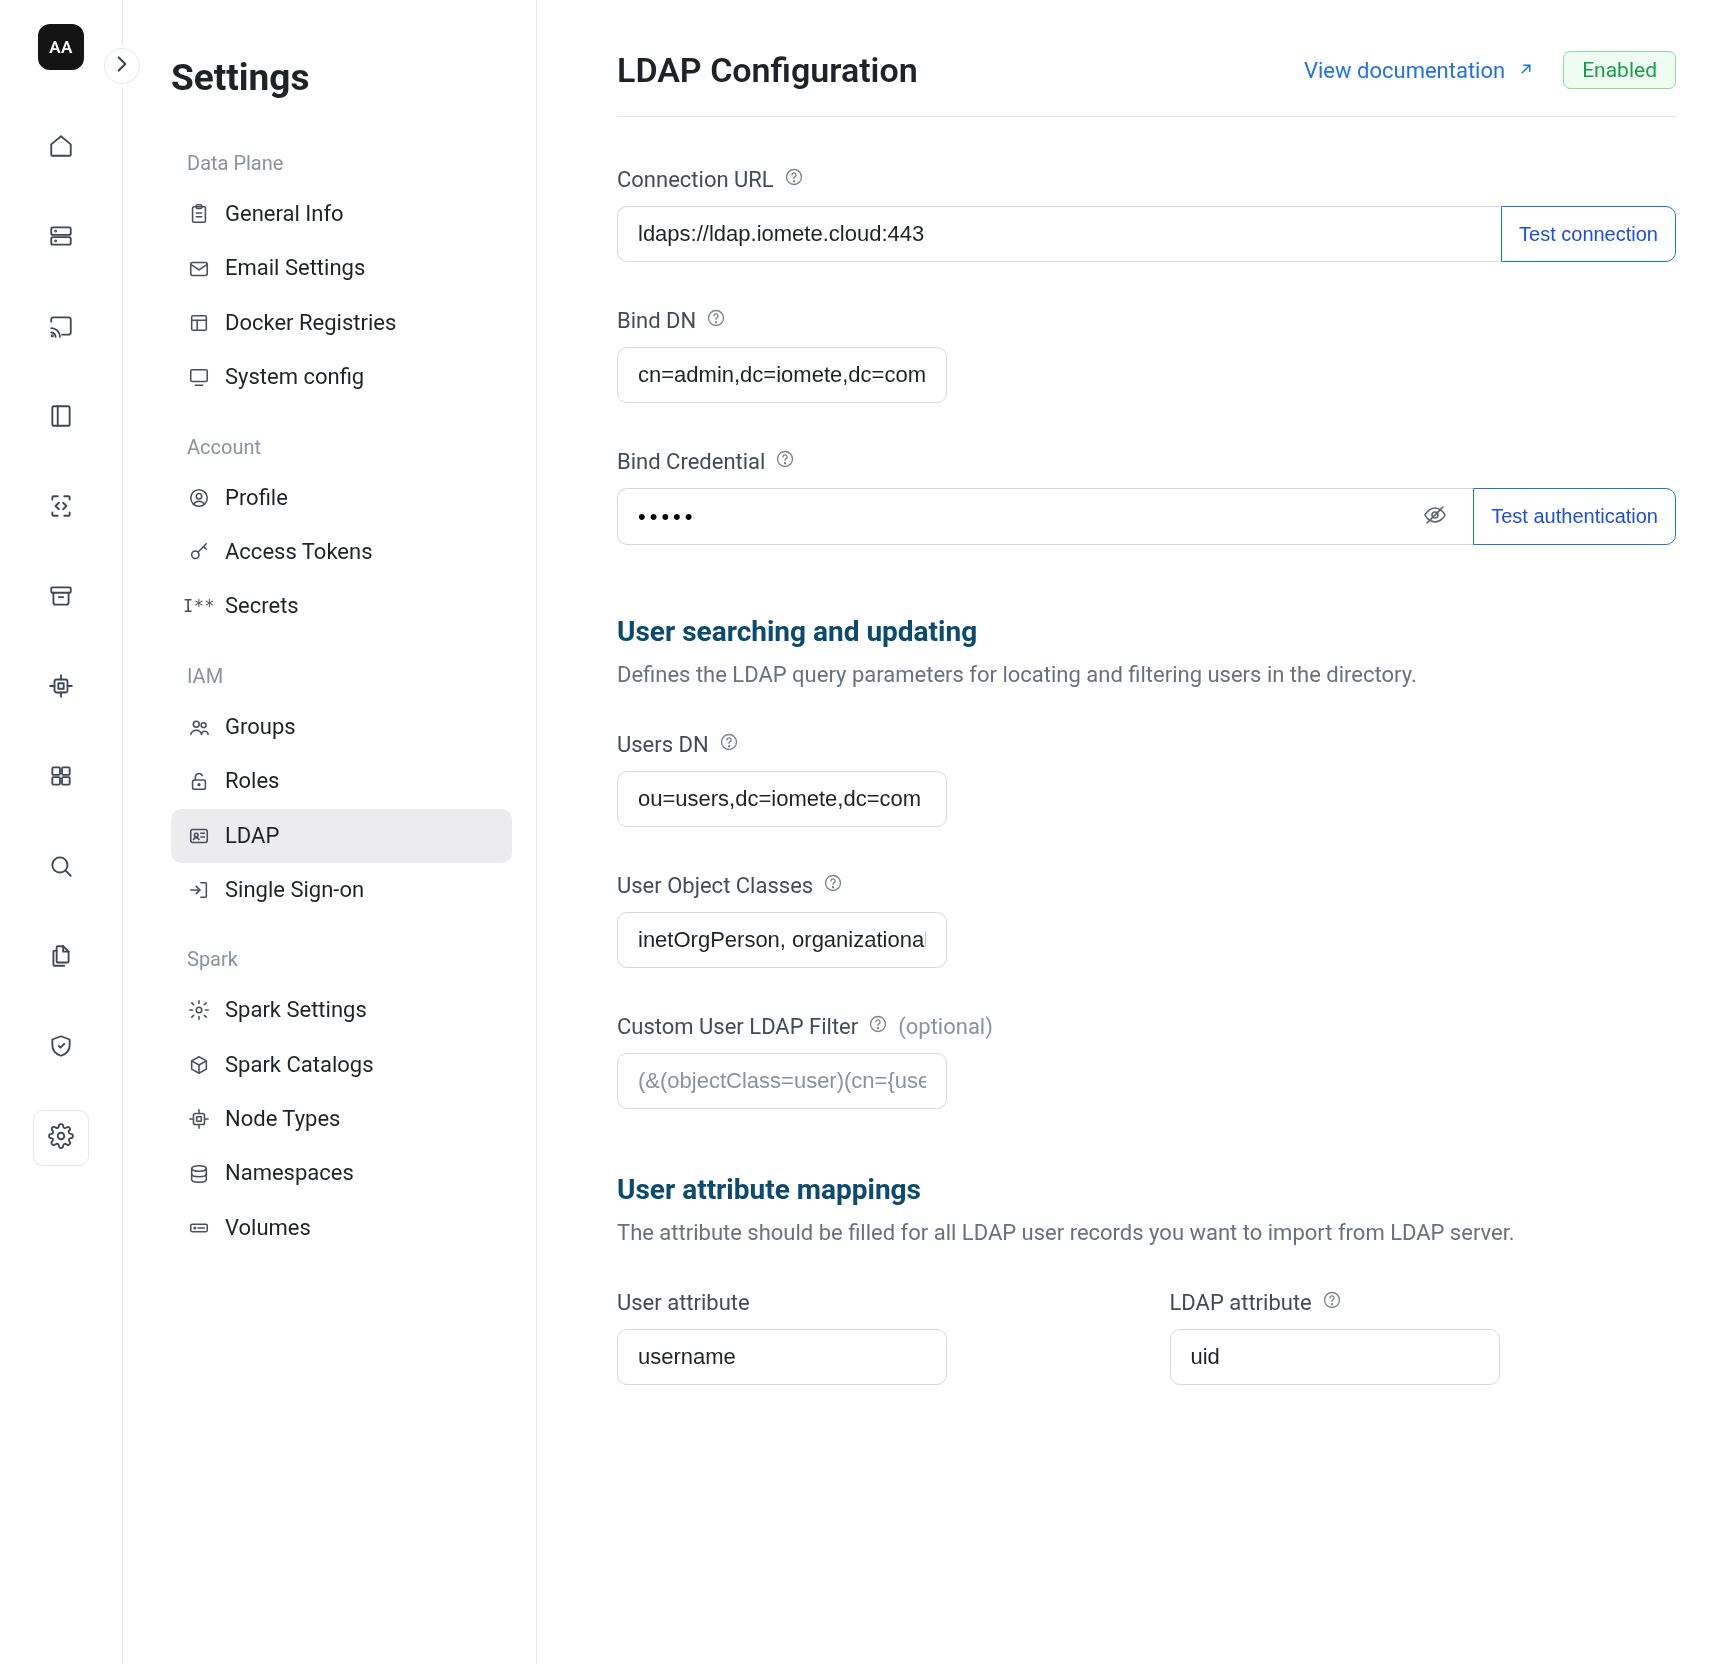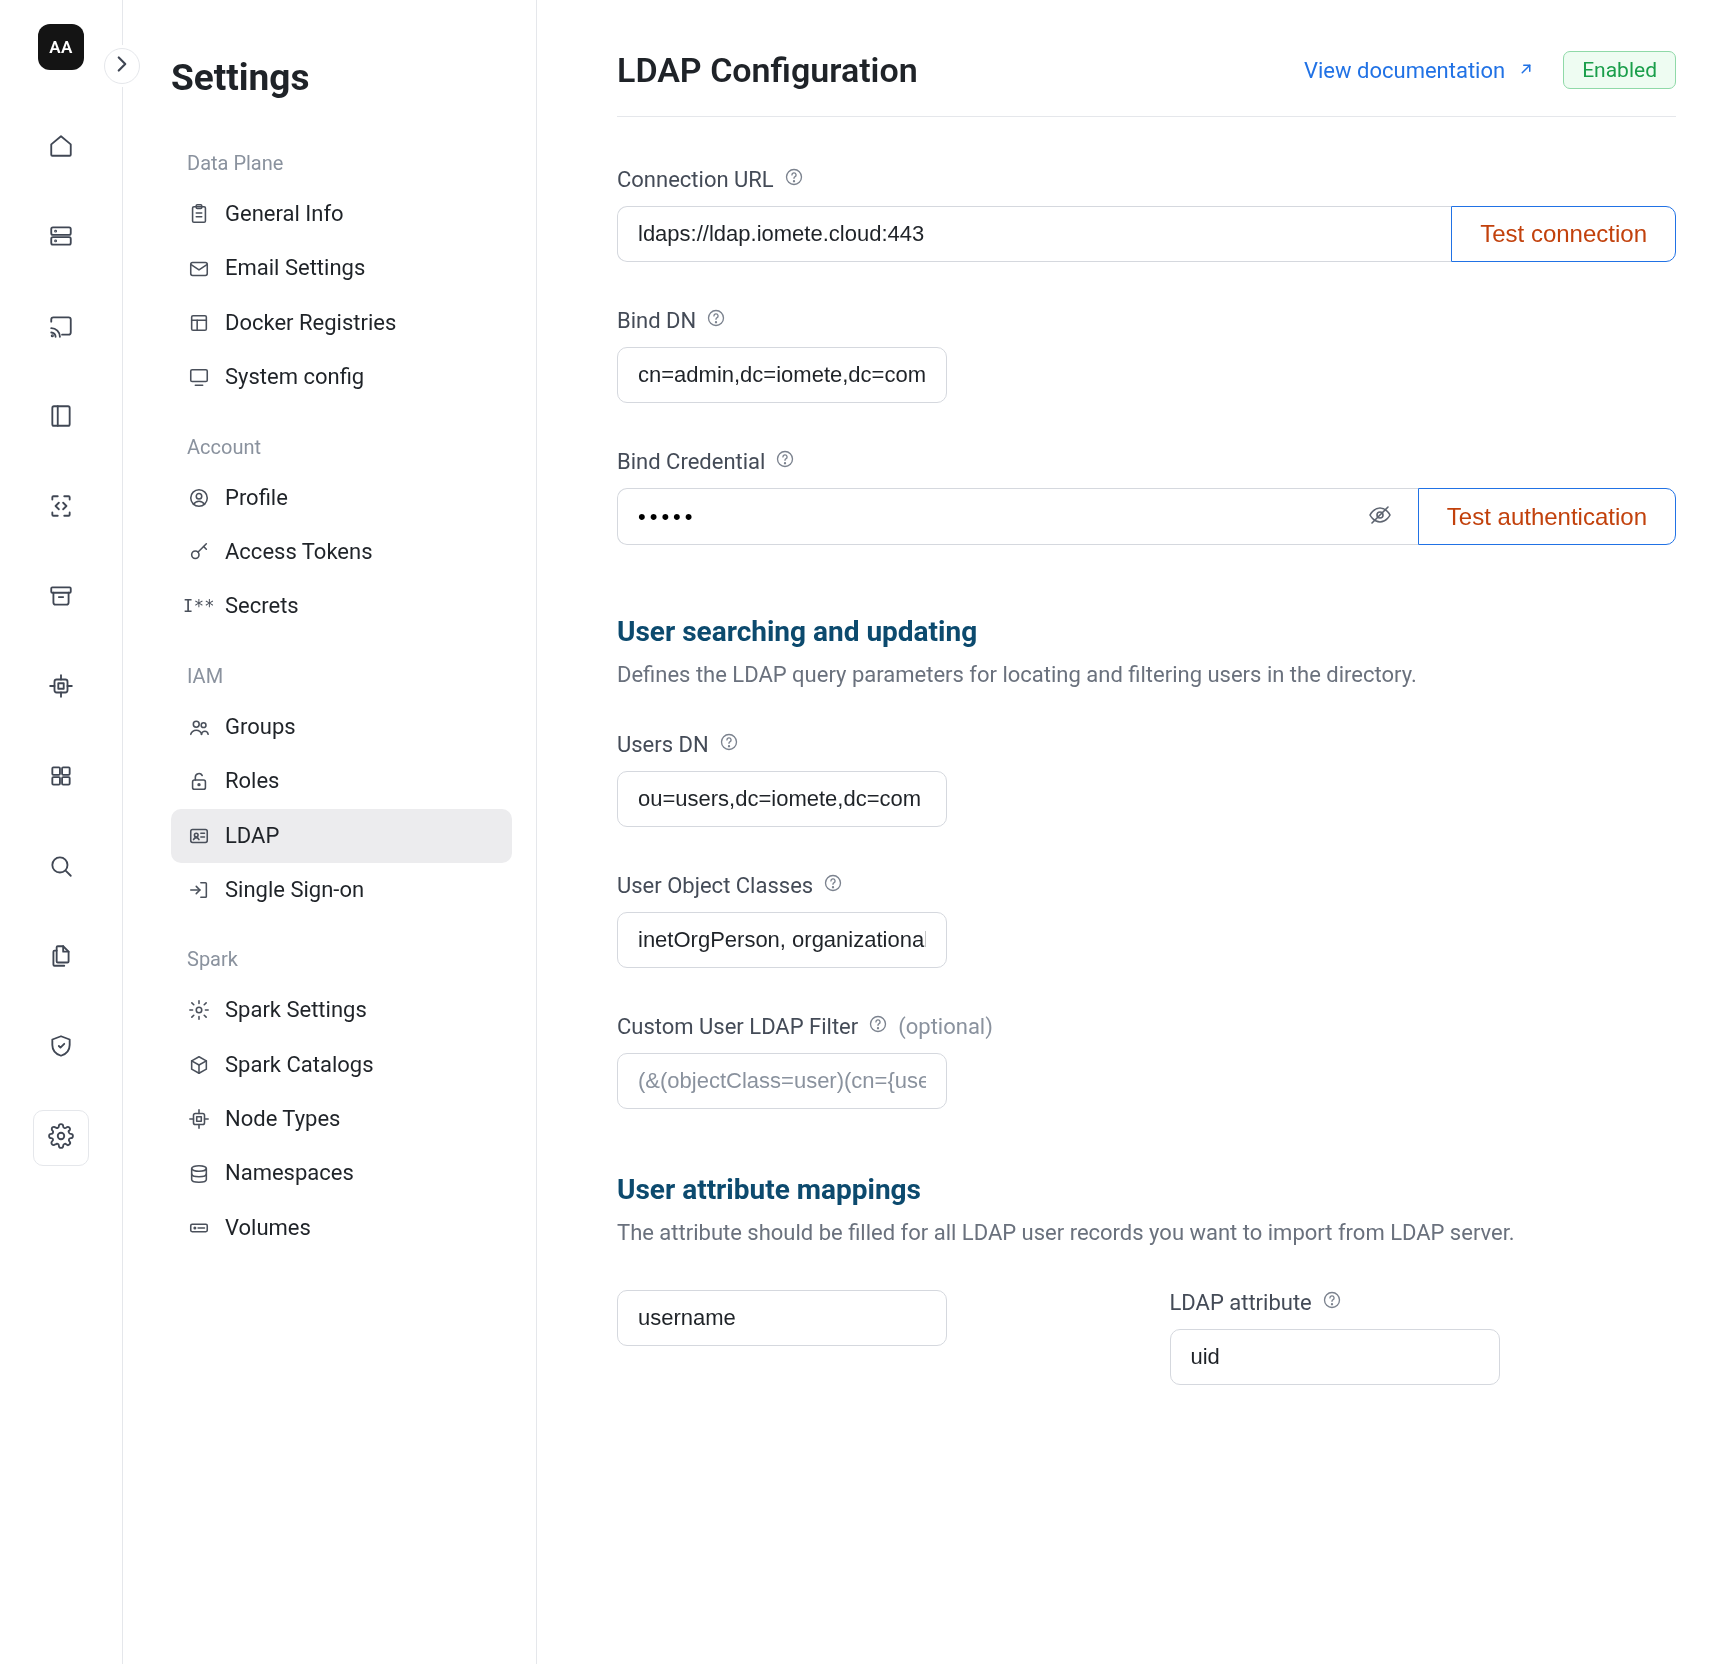--- a/index.html
+++ b/index.html
@@ -168,24 +168,24 @@
     color: #1f2328;
     background:#fff;
     font-family: Liberation Sans, sans-serif;
     outline: none;
   }
   .text-input::placeholder { color:#8a929e; }
   .input-row .text-input.attached,
   .input-row .input-shell.attached { border-top-right-radius:0; border-bottom-right-radius:0; border-right:none; }
   .trailing-btn {
     border: 1px solid #2172e5;
-    color: #c2410c;
+    color: #1d4ed8;
     background:#fff;
-    font-size: 24px;
-    padding: 0 28px;
+    font-size: 20px;
+    padding: 0 17px;
     border-top-right-radius: 10px;
     border-bottom-right-radius: 10px;
     border-top-left-radius: 0;
     border-bottom-left-radius: 0;
     cursor: pointer;
   }
   .input-shell {
     display: flex;
     align-items: center;
   }
@@ -596,20 +596,23 @@
       <span class="optional">(optional)</span>
     </div>
     <input class="text-input" placeholder="(&amp;(objectClass=user)(cn={username}))" style="">
   </div>
 
   <div class="section-title">User attribute mappings</div>
   <div class="section-desc">The attribute should be filled for all LDAP user records you want to import from LDAP server.</div>
 
   <div class="two-col">
     <div class="field">
+      <div class="field-label">
+        <span>User attribute</span>
+      </div>
       <input class="text-input" value="username" style="">
     </div>
     <div class="field">
       <div class="field-label">
         <span>LDAP attribute</span>
         <span class="help-icon"><svg viewBox="0 0 24 24" fill="none" stroke="currentColor" stroke-width="1.6" stroke-linecap="round" stroke-linejoin="round">
               <circle cx="12" cy="12" r="9"></circle>
               <path d="M9.5 9.5a2.5 2.5 0 1 1 3.5 2.3c-.8.4-1 1-1 1.7"></path>
               <circle cx="12" cy="17" r="0.6"></circle>
             </svg></span>

